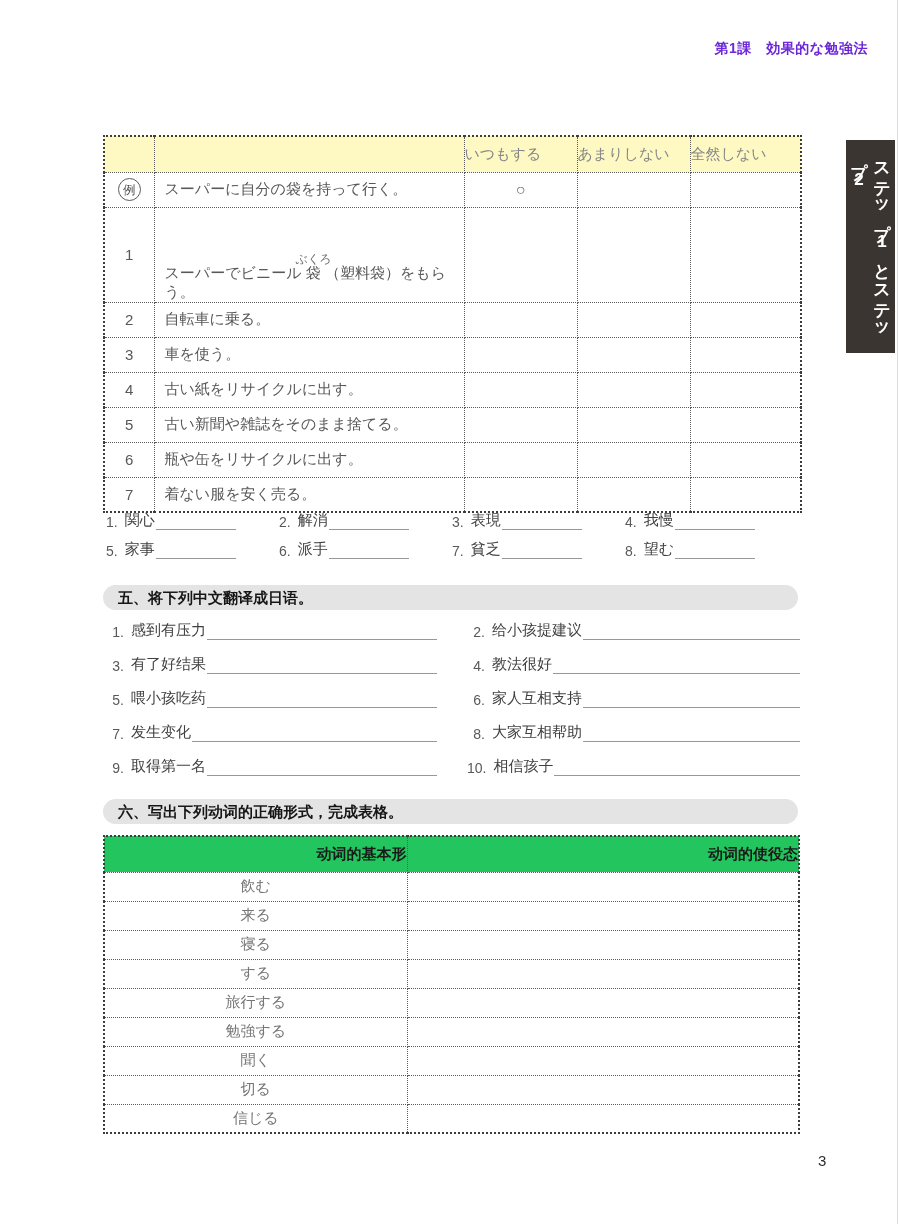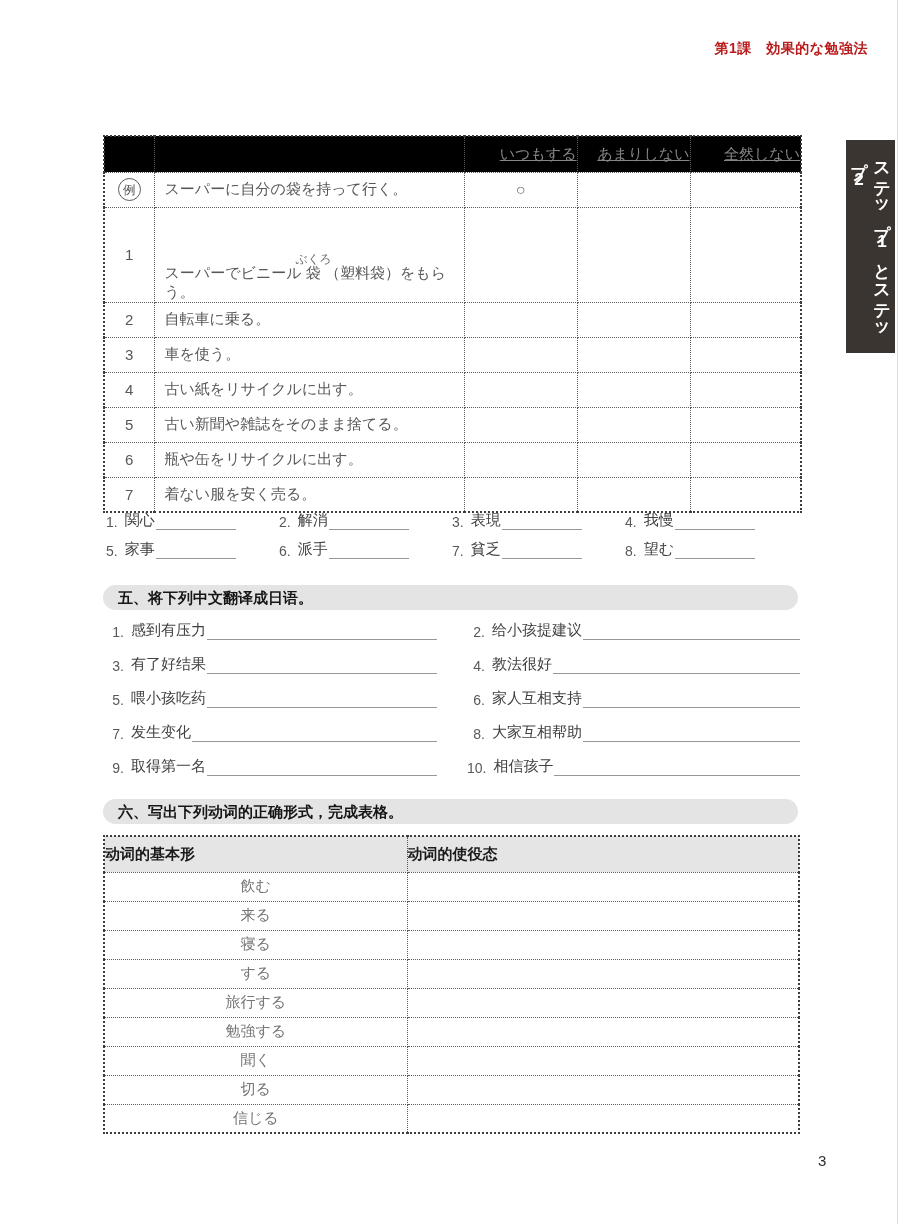--- a/index.html
+++ b/index.html
@@ -16,21 +16,21 @@
     position: absolute; right: 2px; top: 0; width: 1px; height: 100%;
     background: #dcdcdc;
   }
 
   
   .doc-header {
     position: absolute;
     top: 40px; right: 32px;
     font-size: 14px;
     font-weight: bold;
-    color: #b91c1c;
+    color: #6d28d9;
     letter-spacing: 0.5px;
   }
 
   
   .side-tab {
     position: absolute;
     left: 846px; top: 140px;
     width: 49px; height: 213px;
     background: #3a3531;
     color: #ffffff;
@@ -49,26 +49,25 @@
   table { border-collapse: collapse; table-layout: fixed; }
   .survey {
     position: absolute; left: 103px; top: 135px;
     width: 697px;
     border: 2px dotted #3c3c3c;
   }
   .survey th, .survey td { border: 1px dotted #5a5a5a; overflow: visible; }
   .survey thead tr { height: 36px; }
   .survey tbody tr { height: 35px; }
   .survey th {
-    background: #000000;
+    background: #fef9c3;
     font-weight: normal;
     font-size: 15px;
     color: #868686;
-    text-align: right;
-    text-decoration: underline;
+    text-align: left;
   }
   .c-num { text-align: center; font-size: 15px; color: #575757; }
   .c-stmt { padding-left: 10px; font-size: 15px; color: #585858; }
   .c-mark { text-align: center; font-size: 16px; color: #6e6e6e; }
   .circ {
     display: inline-block;
     width: 23px; height: 23px; line-height: 22px;
     border: 1px solid #5a5a5a;
     border-radius: 50%;
     font-size: 12.5px;
@@ -133,25 +132,25 @@
   
   .verb-table {
     position: absolute; left: 103px; top: 835px;
     width: 695px;
     border: 2px dotted #3c3c3c;
   }
   .verb-table th, .verb-table td { border: 1px dotted #5a5a5a; }
   .verb-table thead tr { height: 36px; }
   .verb-table tbody tr { height: 29px; }
   .verb-table th {
-    background: #e5e5e5;
+    background: #22c55e;
     font-size: 15px;
     font-weight: bold;
     color: #1a1a1a;
-    text-align: left;
+    text-align: right;
   }
   .v-base { text-align: center; font-size: 15px; color: #767676; }
   .v-causative { }
 
   
   .page-number {
     position: absolute; left: 818px; top: 1152px;
     font-size: 15px;
     color: #2e2e2e;
   }

